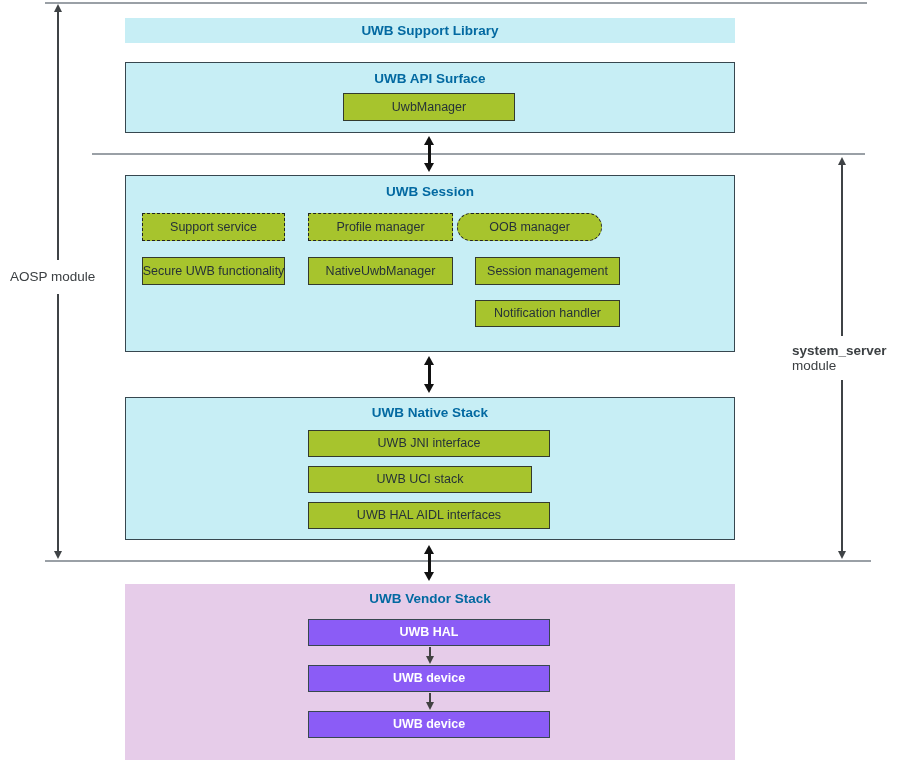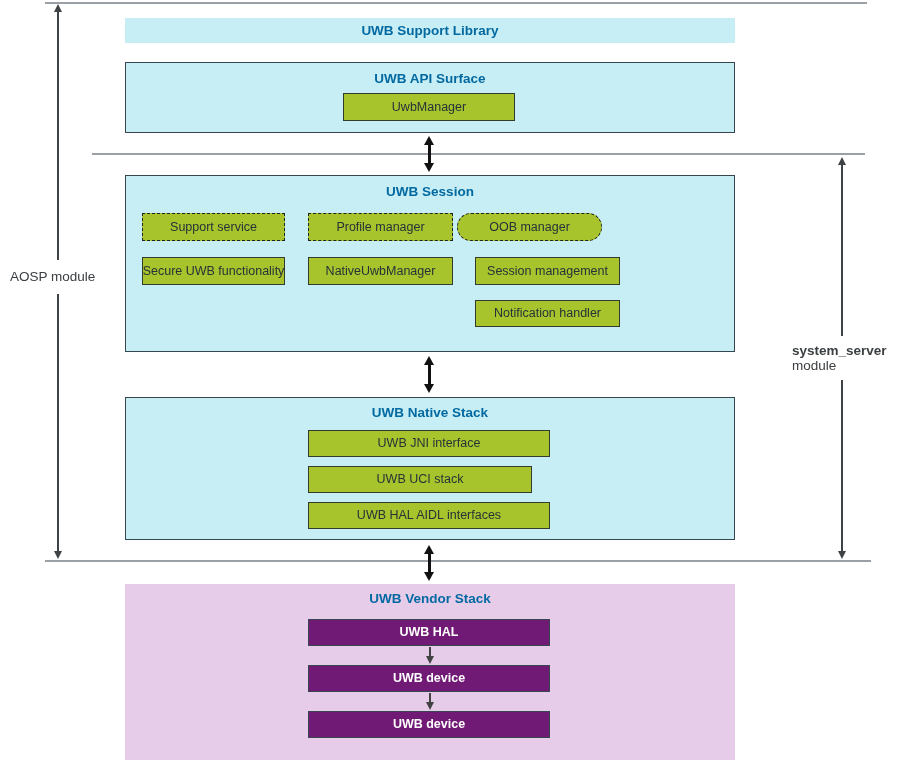--- a/index.html
+++ b/index.html
@@ -15,21 +15,21 @@
   .sec-title{
     position:absolute;left:0;right:0;text-align:center;
     font-weight:bold;font-size:13.5px;color:#0369a1;line-height:14px;
   }
   .chip{
     position:absolute;box-sizing:border-box;background:#a7c42d;border:1px solid #333a2e;
     color:#263238;font-size:12.5px;line-height:1;white-space:nowrap;
     display:flex;align-items:center;justify-content:center;text-align:center;
   }
   .chip.dashed{border:1.5px dashed #222222;}
-  .chip.red{background:#701a75;border:1.5px solid #37474f;color:#ffffff;font-weight:bold;}
+  .chip.red{background:#8b5cf6;border:1.5px solid #37474f;color:#ffffff;font-weight:bold;}
   
   .shaft{position:absolute;background:#111111;}
   .shaft.thin{background:#3f4346;}
   .tri{position:absolute;width:0;height:0;}
   .tri.up{border-left:5px solid transparent;border-right:5px solid transparent;border-bottom:9px solid #111111;}
   .tri.down{border-left:5px solid transparent;border-right:5px solid transparent;border-top:9px solid #111111;}
   .tri.up.small{border-left:4px solid transparent;border-right:4px solid transparent;border-bottom:8px solid #3f4346;}
   .tri.down.small{border-left:4px solid transparent;border-right:4px solid transparent;border-top:8px solid #3f4346;}
   .tri.down.tiny{border-left:4px solid transparent;border-right:4px solid transparent;border-top:8px solid #424242;}
   .side-label{position:absolute;font-size:13.5px;line-height:15px;color:#3c4043;}

